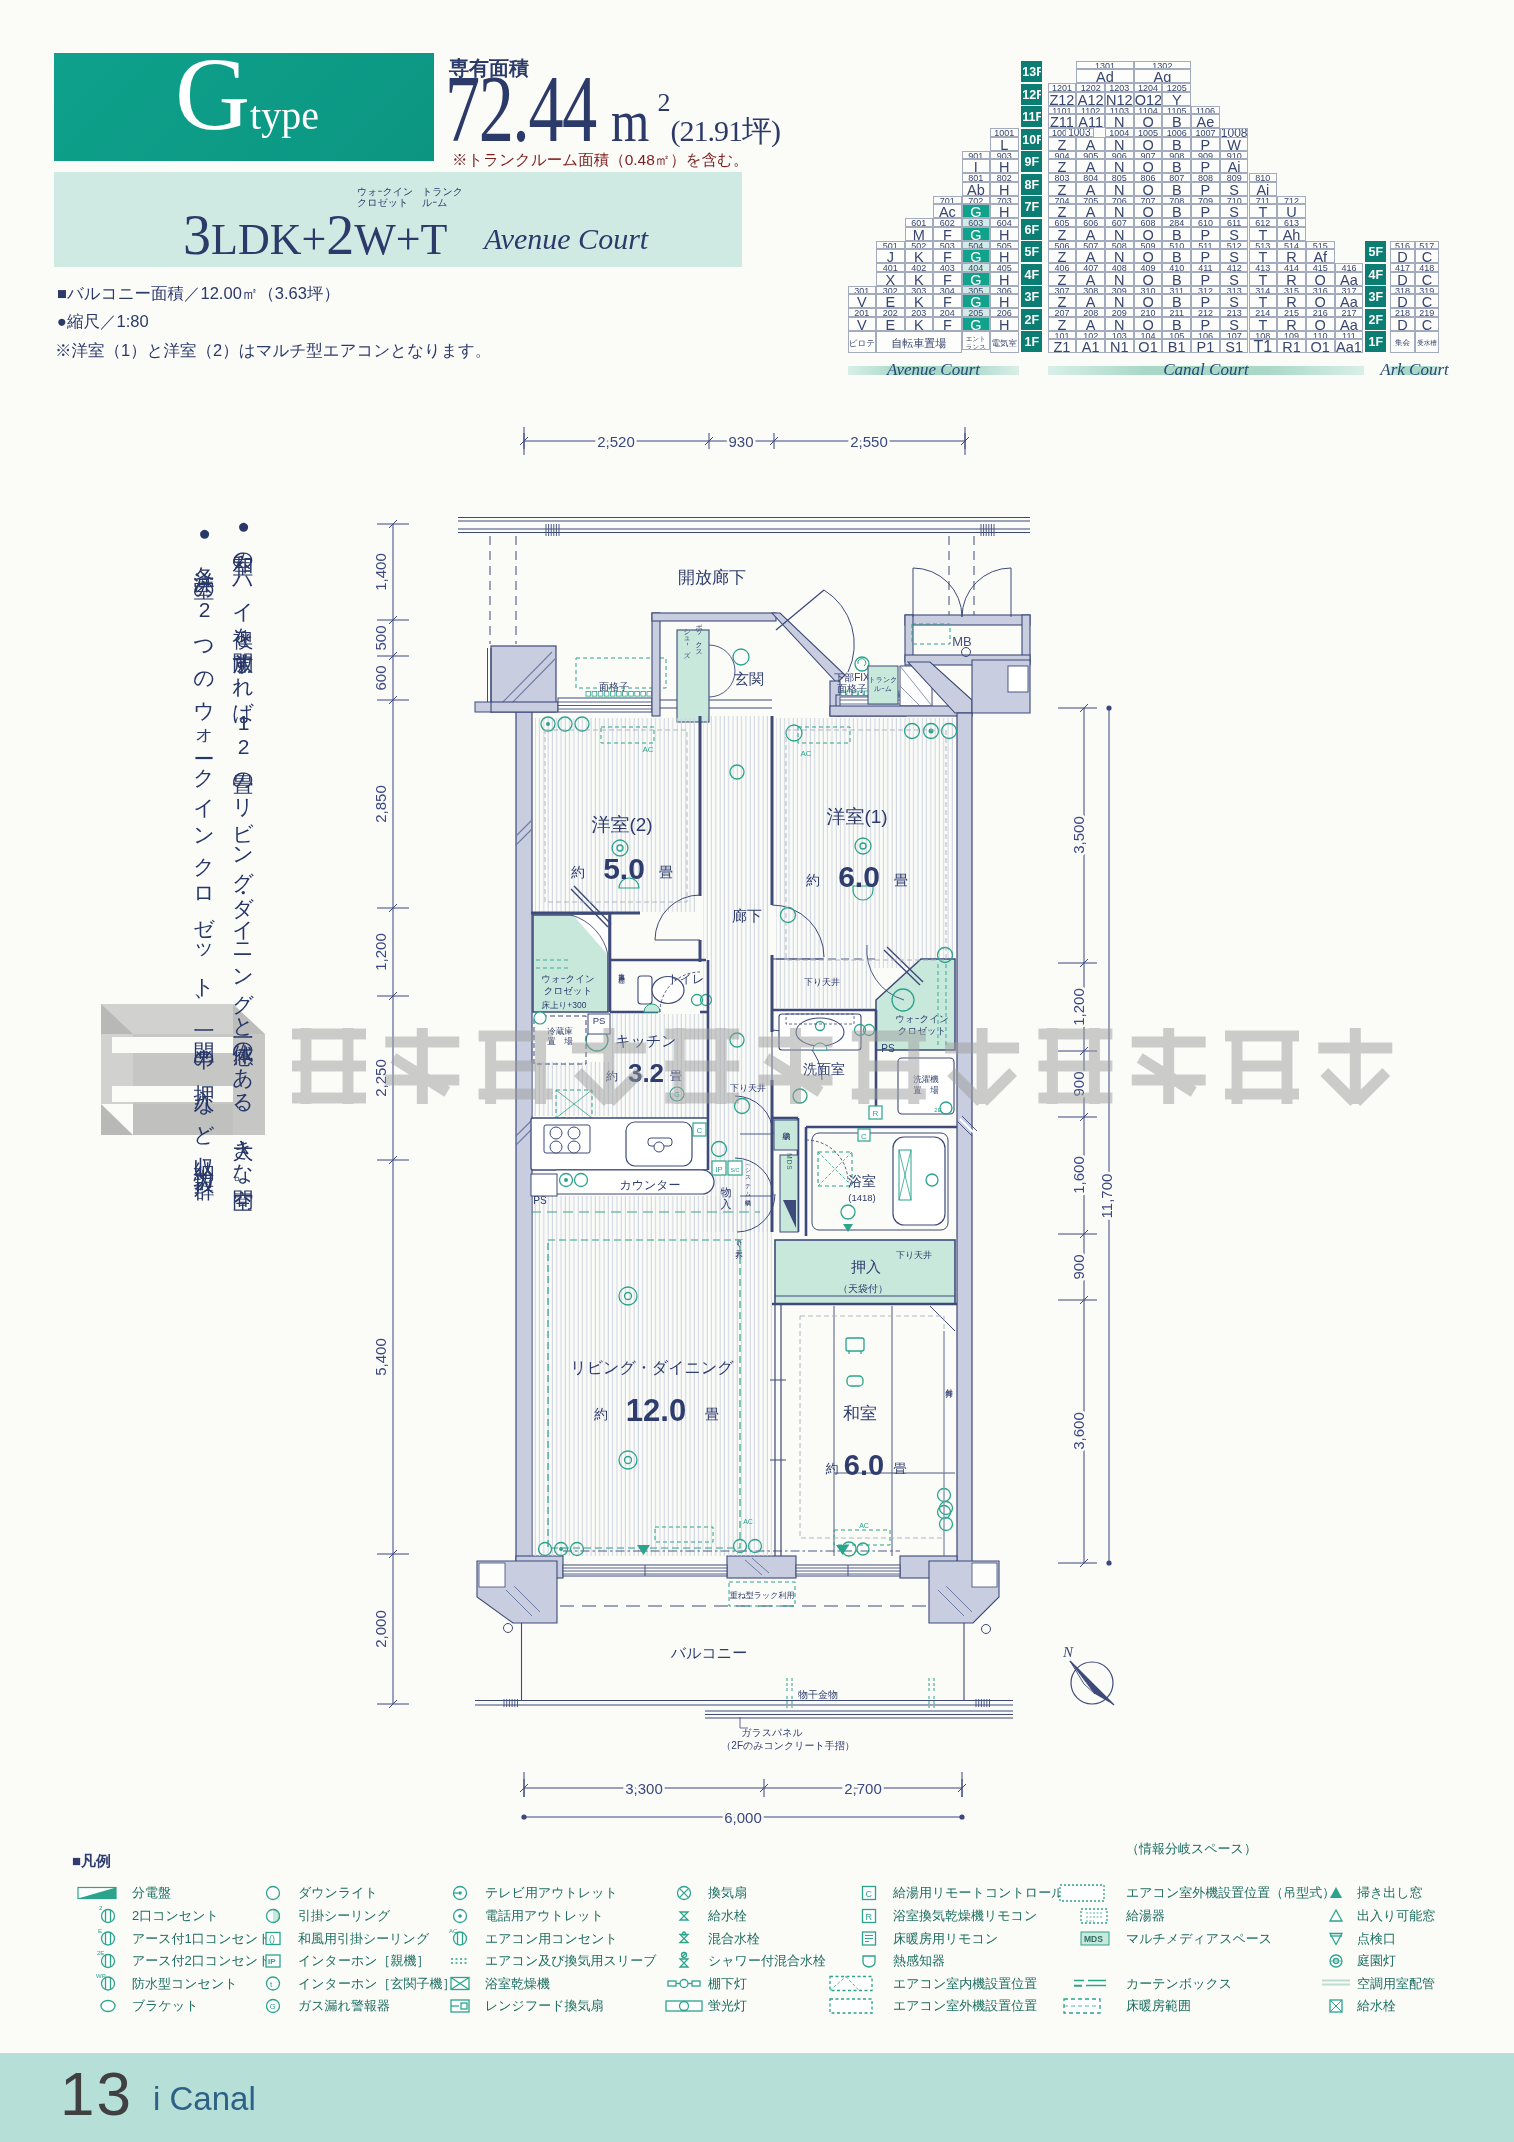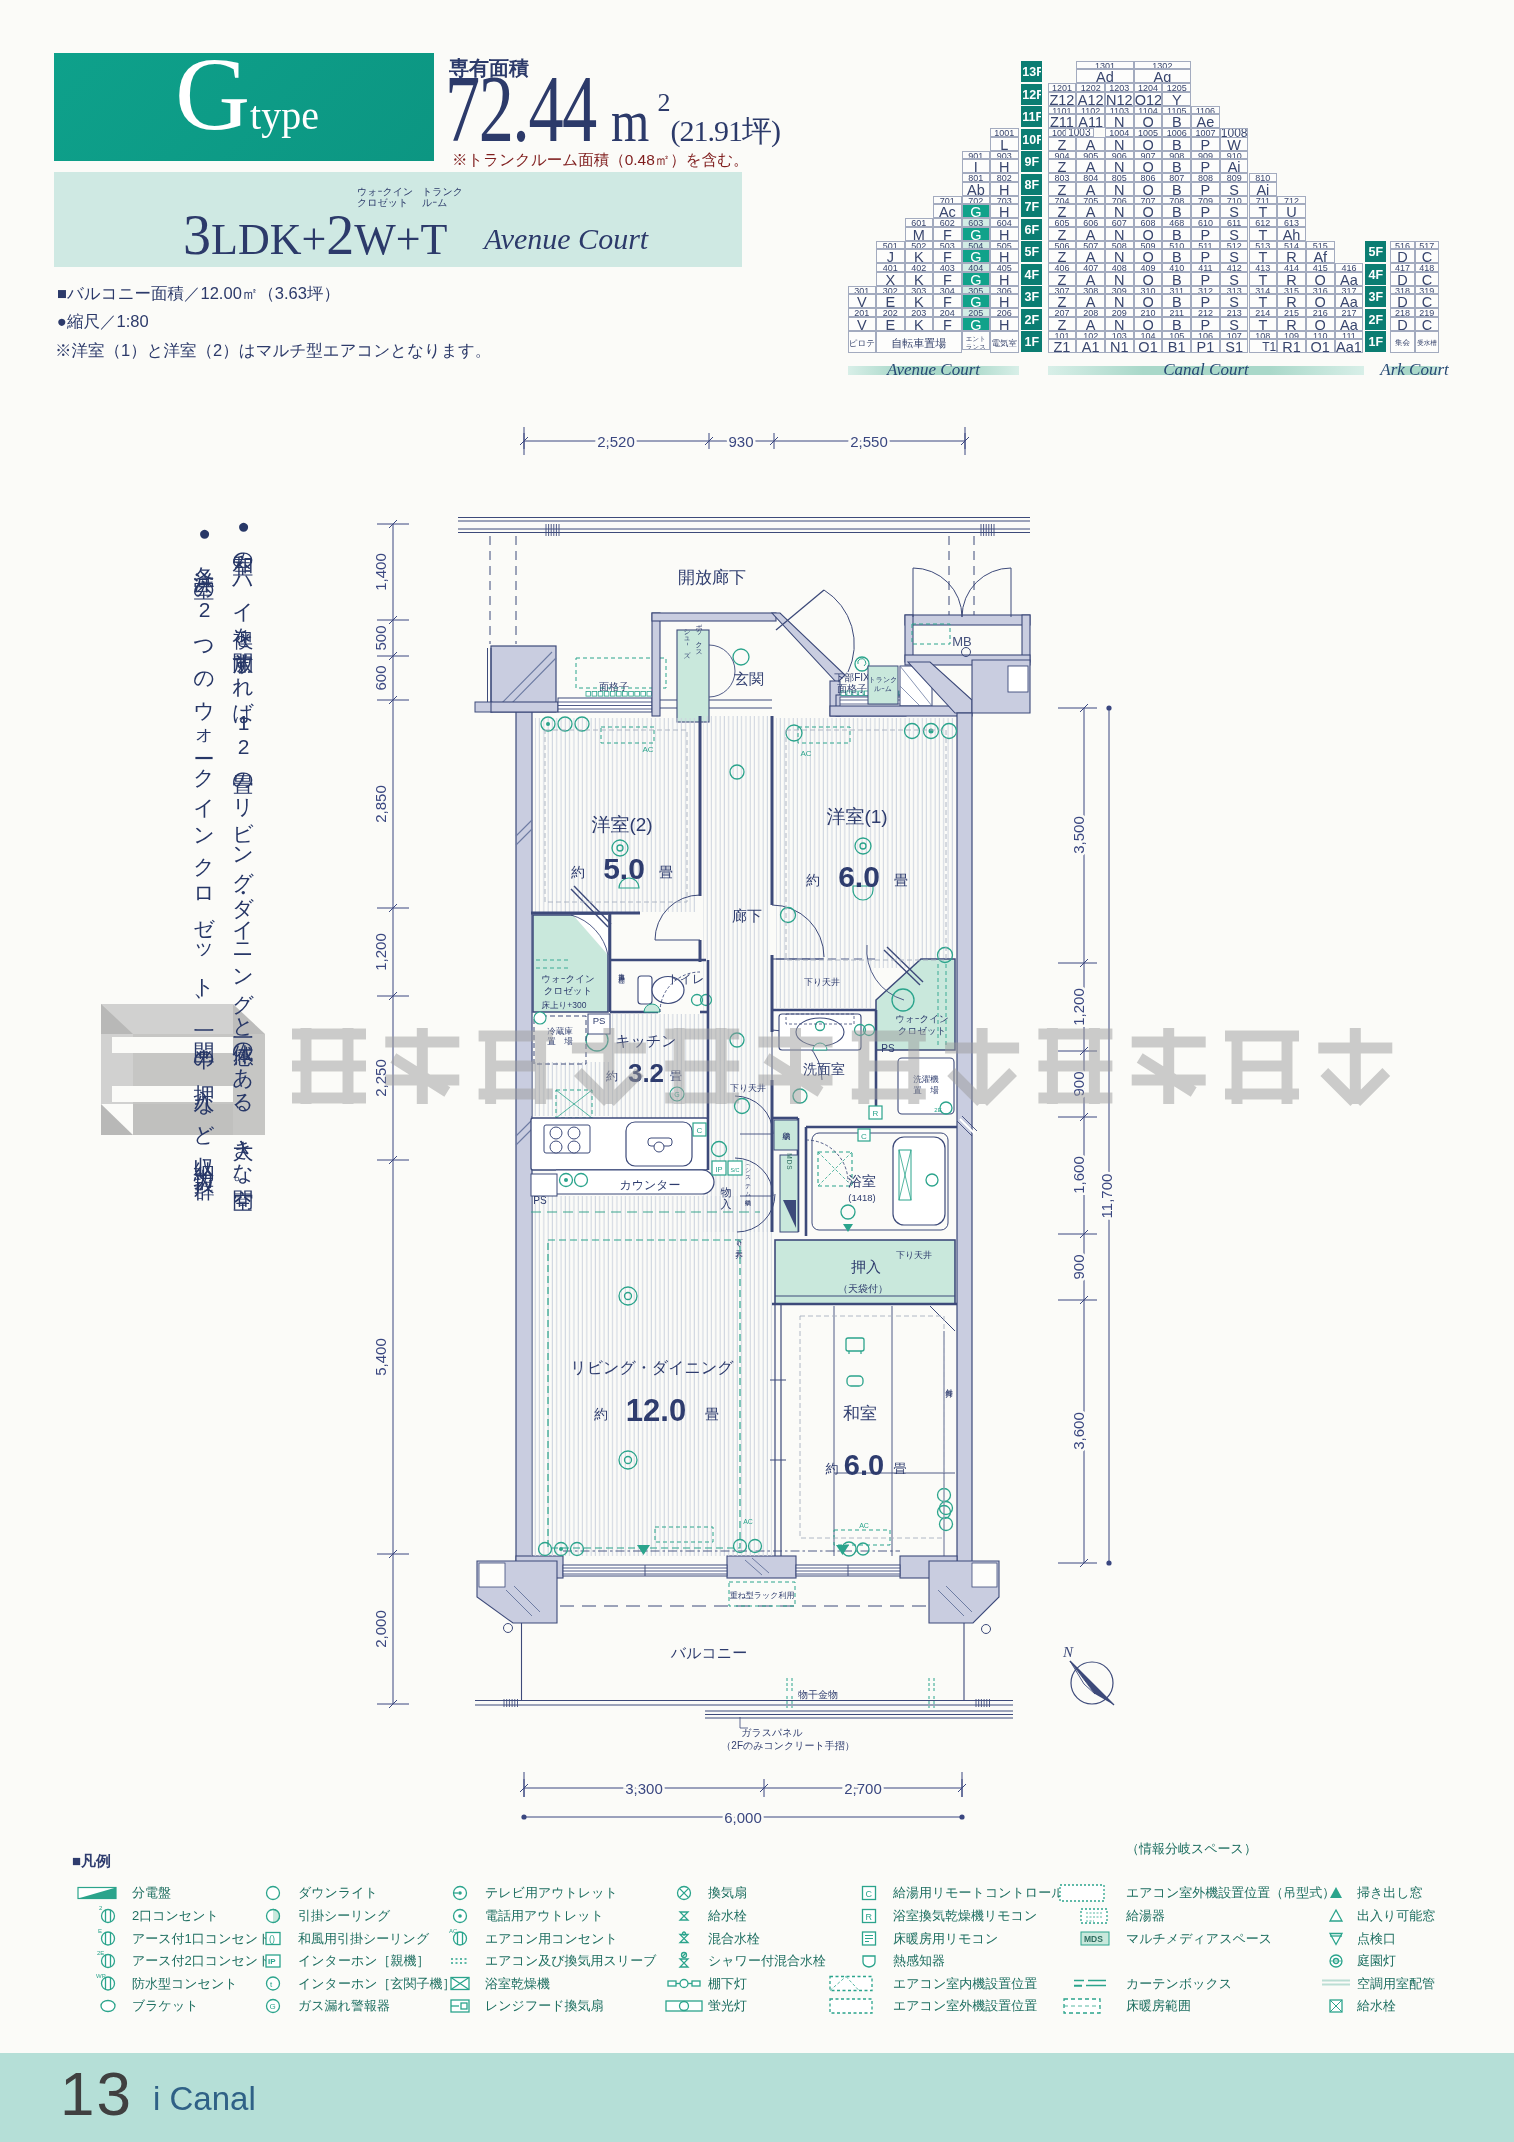--- a/index.html
+++ b/index.html
@@ -146,21 +146,21 @@
 <div class="gc" style="left:1277.2px;top:195.5px;width:28.7px;height:8.5px;font-size:9px;line-height:8.5px;">712</div>
 <div class="gc" style="left:1277.2px;top:204.0px;width:28.7px;height:14.0px;font-size:14.5px;line-height:14.0px;">U</div>
 <div class="gc" style="left:1047.6px;top:218.0px;width:28.7px;height:8.5px;font-size:9px;line-height:8.5px;">605</div>
 <div class="gc" style="left:1047.6px;top:226.5px;width:28.7px;height:14.0px;font-size:14.5px;line-height:14.0px;">Z</div>
 <div class="gc" style="left:1076.3px;top:218.0px;width:28.7px;height:8.5px;font-size:9px;line-height:8.5px;">606</div>
 <div class="gc" style="left:1076.3px;top:226.5px;width:28.7px;height:14.0px;font-size:14.5px;line-height:14.0px;">A</div>
 <div class="gc" style="left:1105.0px;top:218.0px;width:28.7px;height:8.5px;font-size:9px;line-height:8.5px;">607</div>
 <div class="gc" style="left:1105.0px;top:226.5px;width:28.7px;height:14.0px;font-size:14.5px;line-height:14.0px;">N</div>
 <div class="gc" style="left:1133.7px;top:218.0px;width:28.7px;height:8.5px;font-size:9px;line-height:8.5px;">608</div>
 <div class="gc" style="left:1133.7px;top:226.5px;width:28.7px;height:14.0px;font-size:14.5px;line-height:14.0px;">O</div>
-<div class="gc" style="left:1162.4px;top:218.0px;width:28.7px;height:8.5px;font-size:9px;line-height:8.5px;">468</div>
+<div class="gc" style="left:1162.4px;top:218.0px;width:28.7px;height:8.5px;font-size:9px;line-height:8.5px;">284</div>
 <div class="gc" style="left:1162.4px;top:226.5px;width:28.7px;height:14.0px;font-size:14.5px;line-height:14.0px;">B</div>
 <div class="gc" style="left:1191.1px;top:218.0px;width:28.7px;height:8.5px;font-size:9px;line-height:8.5px;">610</div>
 <div class="gc" style="left:1191.1px;top:226.5px;width:28.7px;height:14.0px;font-size:14.5px;line-height:14.0px;">P</div>
 <div class="gc" style="left:1219.8px;top:218.0px;width:28.7px;height:8.5px;font-size:9px;line-height:8.5px;">611</div>
 <div class="gc" style="left:1219.8px;top:226.5px;width:28.7px;height:14.0px;font-size:14.5px;line-height:14.0px;">S</div>
 <div class="gc" style="left:1248.5px;top:218.0px;width:28.7px;height:8.5px;font-size:9px;line-height:8.5px;">612</div>
 <div class="gc" style="left:1248.5px;top:226.5px;width:28.7px;height:14.0px;font-size:14.5px;line-height:14.0px;">T</div>
 <div class="gc" style="left:1277.2px;top:218.0px;width:28.7px;height:8.5px;font-size:9px;line-height:8.5px;">613</div>
 <div class="gc" style="left:1277.2px;top:226.5px;width:28.7px;height:14.0px;font-size:14.5px;line-height:14.0px;">Ah</div>
 <div class="gc" style="left:1047.6px;top:240.5px;width:28.7px;height:8.5px;font-size:9px;line-height:8.5px;">506</div>
@@ -257,21 +257,21 @@
 <div class="gc" style="left:1105.0px;top:339.0px;width:28.7px;height:14.0px;font-size:14.5px;line-height:14.0px;">N1</div>
 <div class="gc" style="left:1133.7px;top:330.5px;width:28.7px;height:8.5px;font-size:9px;line-height:8.5px;">104</div>
 <div class="gc" style="left:1133.7px;top:339.0px;width:28.7px;height:14.0px;font-size:14.5px;line-height:14.0px;">O1</div>
 <div class="gc" style="left:1162.4px;top:330.5px;width:28.7px;height:8.5px;font-size:9px;line-height:8.5px;">105</div>
 <div class="gc" style="left:1162.4px;top:339.0px;width:28.7px;height:14.0px;font-size:14.5px;line-height:14.0px;">B1</div>
 <div class="gc" style="left:1191.1px;top:330.5px;width:28.7px;height:8.5px;font-size:9px;line-height:8.5px;">106</div>
 <div class="gc" style="left:1191.1px;top:339.0px;width:28.7px;height:14.0px;font-size:14.5px;line-height:14.0px;">P1</div>
 <div class="gc" style="left:1219.8px;top:330.5px;width:28.7px;height:8.5px;font-size:9px;line-height:8.5px;">107</div>
 <div class="gc" style="left:1219.8px;top:339.0px;width:28.7px;height:14.0px;font-size:14.5px;line-height:14.0px;">S1</div>
 <div class="gc" style="left:1248.5px;top:330.5px;width:28.7px;height:8.5px;font-size:9px;line-height:8.5px;">108</div>
-<div class="gc" style="left:1248.5px;top:339.0px;width:28.7px;height:14.0px;font-size:12px;line-height:14.0px;text-align:right;">T1</div>
+<div class="gc" style="left:1248.5px;top:339.0px;width:28.7px;height:14.0px;font-size:16px;line-height:14.0px;">T1</div>
 <div class="gc" style="left:1277.2px;top:330.5px;width:28.7px;height:8.5px;font-size:9px;line-height:8.5px;">109</div>
 <div class="gc" style="left:1277.2px;top:339.0px;width:28.7px;height:14.0px;font-size:14.5px;line-height:14.0px;">R1</div>
 <div class="gc" style="left:1305.9px;top:330.5px;width:28.7px;height:8.5px;font-size:9px;line-height:8.5px;">110</div>
 <div class="gc" style="left:1305.9px;top:339.0px;width:28.7px;height:14.0px;font-size:14.5px;line-height:14.0px;">Q1</div>
 <div class="gc" style="left:1334.6px;top:330.5px;width:28.7px;height:8.5px;font-size:9px;line-height:8.5px;">111</div>
 <div class="gc" style="left:1334.6px;top:339.0px;width:28.7px;height:14.0px;font-size:14.5px;line-height:14.0px;">Aa1</div>
 
 <div class="gc" style="left:990.1px;top:128.0px;width:28.5px;height:8.5px;font-size:9px;line-height:8.5px;">1001</div>
 <div class="gc" style="left:990.1px;top:136.5px;width:28.5px;height:14.0px;font-size:14.5px;line-height:14.0px;">L</div>
 <div class="gc" style="left:961.6px;top:150.5px;width:28.5px;height:8.5px;font-size:9px;line-height:8.5px;">901</div>

